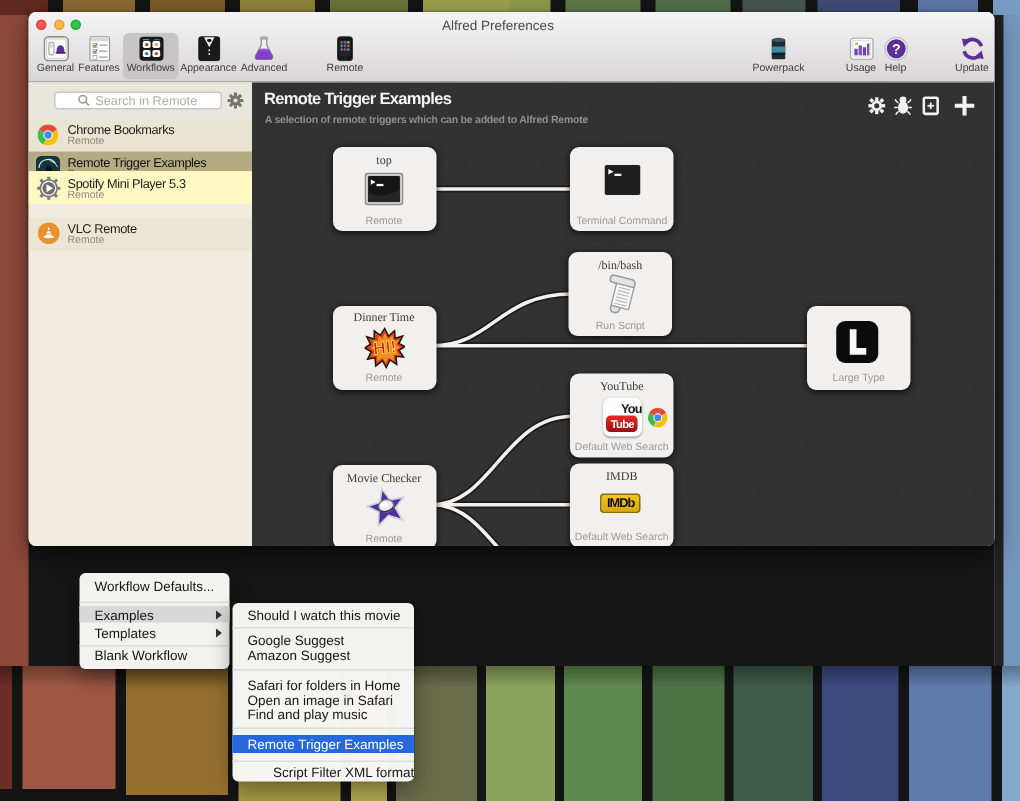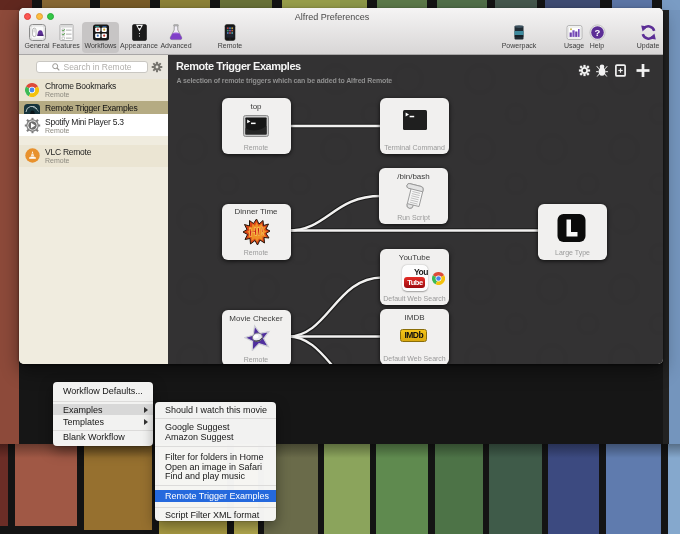--- a/index.html
+++ b/index.html
@@ -32,21 +32,21 @@
 #sdiv { position:absolute; left:29.5px; top:0; width:1px; height:13px; background:#d4d2ce; }
 #canvas { position:absolute; left:149px; top:47px; width:495px; height:392px; background:#333233; }
 #canvas:before { content:""; position:absolute; left:0; top:0; right:0; bottom:0;
   background-image:radial-gradient(circle 17px at 24px 24px, transparent 11px, rgba(0,0,0,0.028) 12px, rgba(0,0,0,0.028) 15.5px, transparent 16.5px),
                    radial-gradient(circle 13px at 60px 59px, transparent 7px, rgba(0,0,0,0.022) 8px, rgba(0,0,0,0.022) 11px, transparent 12px);
   background-size:72px 70px; }
 #ctitle { position:absolute; left:8px; top:5px; font-size:11px; font-weight:bold; color:#f4f4f4; letter-spacing:-0.45px; }
 #csub { position:absolute; left:8.5px; top:22px; font-size:7px; font-weight:bold; color:#8f8f8f; letter-spacing:-0.15px; }
 .node { position:absolute; width:69px; height:56px; background:#f1f0ef; border-radius:6px;
   box-shadow:0 1px 4px rgba(0,0,0,0.75); }
-.node .nt { position:absolute; top:3.5px; left:0; width:100%; text-align:center; font-size:8px; color:#3a3a3a; }
+.node .nt { position:absolute; top:3.5px; left:0; width:100%; text-align:center; font-size:8px; color:#3a3a3a;font-family:Liberation Serif, serif; }
 .node .nb { position:absolute; bottom:3.5px; left:0; width:100%; text-align:center; font-size:7px; color:#9a9a9a; }
 .menu { position:absolute; background:rgba(247,247,246,0.98); border-radius:4px;
   box-shadow:0 5px 14px rgba(0,0,0,0.4), 0 0 0 0.5px rgba(0,0,0,0.22); z-index:50; }
 .mi { position:absolute; left:0; right:0; font-size:9px; color:#161616; padding-left:10px; display:flex; align-items:center; white-space:nowrap; }
 .msep { position:absolute; left:0; right:0; height:1px; background:#dcdbda; }
 .arr { position:absolute; right:5px; top:50%; transform:translateY(-50%); width:0; height:0;
   border-left:4px solid #333; border-top:3.5px solid transparent; border-bottom:3.5px solid transparent; }
 .hl { background:#2569dd; color:#fff; }
 </style>
 </head>
@@ -253,21 +253,21 @@
         <svg class="ic" width="16" height="16" viewBox="0 0 16 16" style="left:5px;top:3px;">
             <rect x="0" y="0" width="16" height="16" rx="3.5" fill="#16343c"></rect>
             <path d="M2 8 A6 6 0 0 1 13 5" stroke="#d8e2e4" stroke-width="0.8" fill="none"></path>
             <path d="M9 3 A8 8 0 0 1 14.5 7.5" stroke="#b8c8cc" stroke-width="0.7" fill="none"></path>
             <path d="M6.2 10.5 Q6.2 6.5 8.5 6.5 Q10.8 6.5 10.8 10.5 Z" fill="#0a1418"></path>
             <rect x="4.6" y="10.2" width="7.8" height="1.6" rx="0.8" fill="#0a1418"></rect>
           </svg>
         <div class="t1" style="color:#111;">Remote Trigger Examples</div>
           <div class="t2" style="color:#5d5a4a;">Remote</div>
       </div>
-      <div class="srow" style="top:59px;background:#ffffff;">
+      <div class="srow" style="top:59px;background:#fef9c3;">
         <svg class="ic" width="17" height="17" viewBox="0 0 17 17" style="left:4.5px;top:2.5px;">
             <g fill="#7d7d7d">
               <circle cx="8.5" cy="8.5" r="6.2"></circle>
               <rect x="7.5" y="0.8" width="2" height="2.4"></rect>
               <rect x="7.5" y="13.8" width="2" height="2.4"></rect>
               <rect x="0.8" y="7.5" width="2.4" height="2"></rect>
               <rect x="13.8" y="7.5" width="2.4" height="2"></rect>
               <rect x="2.6" y="2.6" width="2.4" height="2" transform="rotate(45 3.8 3.6)"></rect>
               <rect x="12" y="2.6" width="2.4" height="2" transform="rotate(-45 13.2 3.6)"></rect>
               <rect x="2.6" y="12.4" width="2.4" height="2" transform="rotate(-45 3.8 13.4)"></rect>
@@ -465,21 +465,21 @@
     <div class="mi" style="top:34.5px;height:11px;">Templates<span class="arr"></span></div>
     <div class="msep" style="top:48.9px;"></div>
     <div class="mi" style="top:50.3px;height:11px;">Blank Workflow</div>
   </div>
   <div class="menu" style="left:155px;top:402px;width:121px;height:119px;">
     <div class="mi" style="top:2.5px;height:11px;">Should I watch this movie</div>
     <div class="msep" style="top:16.4px;"></div>
     <div class="mi" style="top:19.5px;height:10.3px;">Google Suggest</div>
     <div class="mi" style="top:29.8px;height:10.3px;">Amazon Suggest</div>
     <div class="msep" style="top:43.8px;"></div>
-    <div class="mi" style="top:49.4px;height:10.3px;">Filter for folders in Home</div>
+    <div class="mi" style="top:49.4px;height:10.3px;">Safari for folders in Home</div>
     <div class="mi" style="top:59.4px;height:10.3px;">Open an image in Safari</div>
     <div class="mi" style="top:69.3px;height:10.3px;">Find and play music</div>
     <div class="msep" style="top:83px;"></div>
     <div class="mi hl" style="top:88.3px;height:11.7px;">Remote Trigger Examples</div>
     <div class="msep" style="top:104.5px;"></div>
-    <div class="mi" style="top:108px;height:10.3px;">Script Filter XML format</div>
+    <div class="mi" style="top:108px;height:10.3px;margin-left:17px;">Script Filter XML format</div>
   </div>
 </div>
 
 </body></html>

